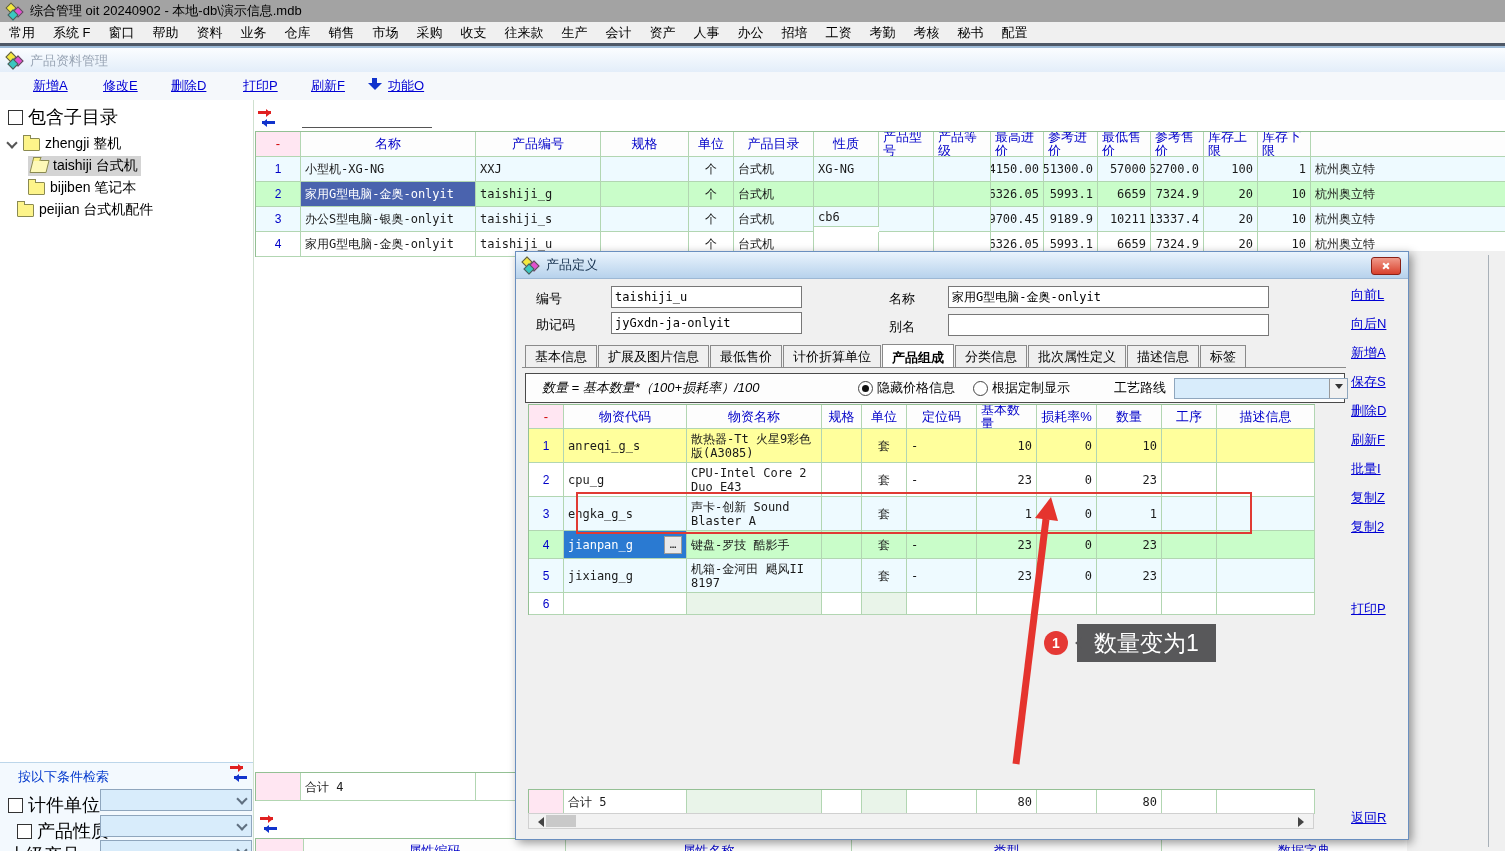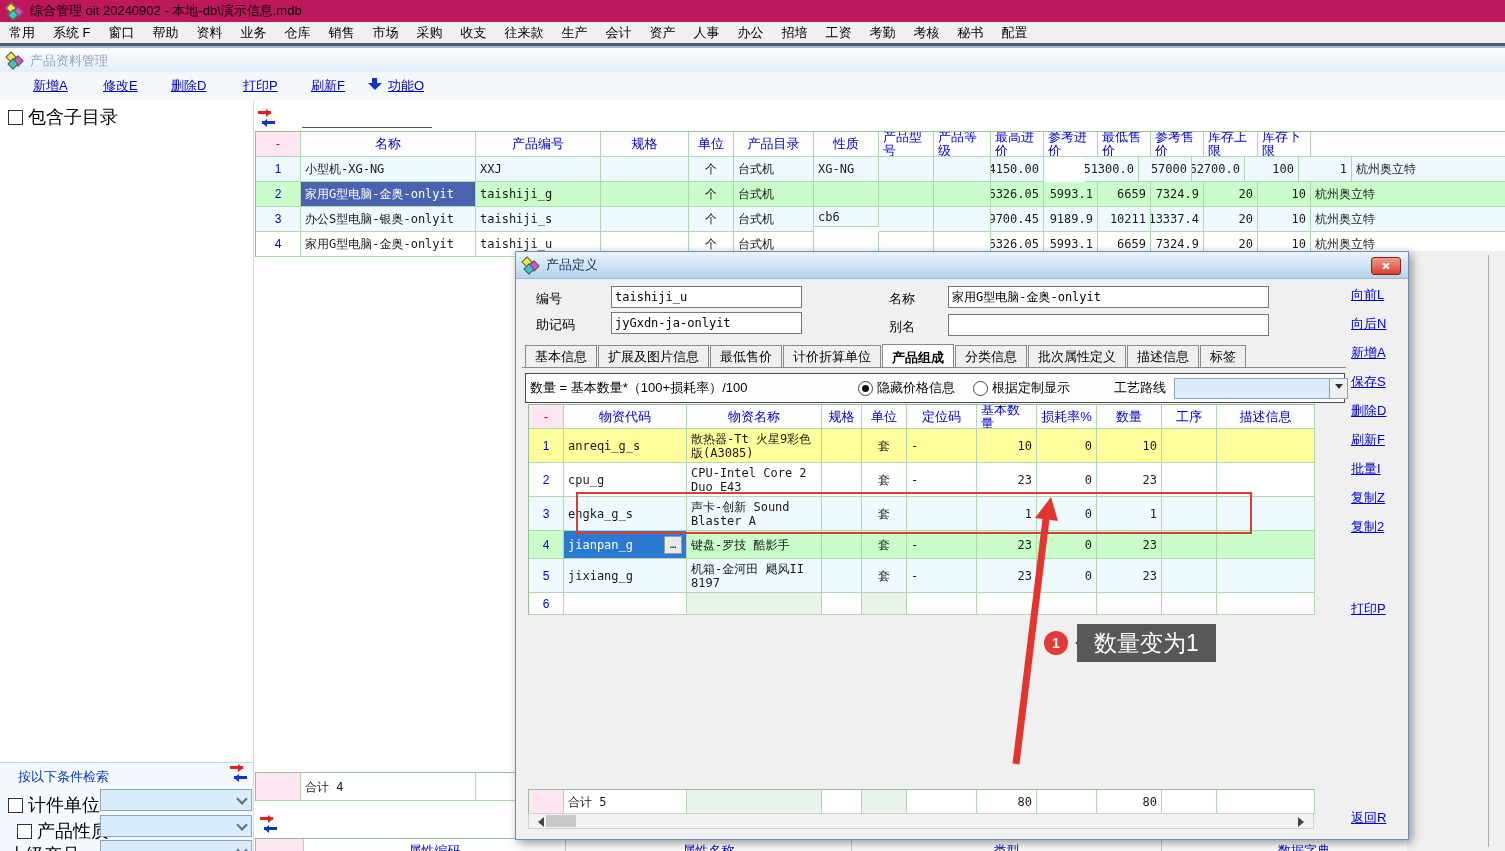--- a/index.html
+++ b/index.html
@@ -1,20 +1,20 @@
 <!DOCTYPE html>
 <html><head>
 <meta charset="utf-8">
 <style>
   html,body{margin:0;padding:0;}
   body{font-family:"Liberation Sans",sans-serif;background:#d8d8d8;}
   #root{position:relative;width:1505px;height:851px;overflow:hidden;background:#fff;}
 
   
-  .titlebar{position:absolute;left:0;top:0;width:1505px;height:22px;background:#be185d;display:flex;align-items:center;font-size:13px;color:#000;}
+  .titlebar{position:absolute;left:0;top:0;width:1505px;height:22px;background:#a3a3a3;display:flex;align-items:center;font-size:13px;color:#000;}
   .menubar{position:absolute;left:0;top:22px;width:1505px;height:21px;background:#f0f0f0;border-bottom:3px solid #4e5866;display:flex;align-items:center;font-size:13px;}
   .menubar .mi{padding:0 9px;cursor:default;}
   .child{position:absolute;left:0;top:46px;width:1505px;height:805px;background:#ffffff;border-top:2px solid #9dbbd8;}
   .child-title{height:25px;background:linear-gradient(#fbfdff,#e2edf9);border-bottom:1px solid #d6e2ef;display:flex;align-items:center;color:#98a4b4;font-size:13px;}
   .dmnd{position:relative;width:17px;height:15px;display:inline-block;margin:0 7px 0 6px;}
   .dmnd i{position:absolute;width:6px;height:6px;transform:rotate(45deg);border:1px solid #555;}
   .dmnd .d1{left:1px;top:0;background:#f4e83c;}
   .dmnd .d2{left:8px;top:4px;background:#e44fd0;}
   .dmnd .d3{left:3px;top:7px;background:#39c8c0;}
   .link{color:#0000d4;text-decoration:underline;font-size:13px;cursor:pointer;white-space:nowrap;}
@@ -173,20 +173,41 @@
   </div>
 
   <span class="sync" style="left:258px;top:111px;">
       <span class="r"></span>
       <span class="rt"></span>
       <span class="b"></span>
       <span class="bt"></span>
     </span>
   <input style="position: absolute; left: 302px; top: 110px; width: 126px; height: 15px; border-top: none; border-right: none; border-left: none; border-image: initial; border-bottom: 1px solid rgb(85, 85, 85); background: transparent; font-size: 12px; outline: none;" value="">
 
+  <div class="tree">
+    <div class="trow">
+      <span class="chev"></span>
+      <span class="folder"></span>
+      <span>zhengji 整机</span>
+    </div>
+    <div class="trow indent1">
+      <span class="selgray" style="display:flex;align-items:center;gap:5px;">
+        <span class="folder open"></span>
+        <span>taishiji 台式机</span>
+      </span>
+    </div>
+    <div class="trow indent1">
+      <span class="folder"></span>
+      <span>bijiben 笔记本</span>
+    </div>
+    <div class="trow" style="margin-left:11px;">
+      <span class="folder"></span>
+      <span>peijian 台式机配件</span>
+    </div>
+  </div>
   <div class="panel-divider"></div>
 
   <div class="grid" style="left:255px;top:131px;">
       <div class="grow">
         <div class="gcell hdr hdrpink" style="width: 45px; height: 25px;">-</div>
         <div class="gcell hdr" style="width: 175px; height: 25px;">名称</div>
         <div class="gcell hdr" style="width: 125px; height: 25px;">产品编号</div>
         <div class="gcell hdr" style="width: 88px; height: 25px;">规格</div>
         <div class="gcell hdr" style="width: 45px; height: 25px;">单位</div>
         <div class="gcell hdr" style="width: 80px; height: 25px;">产品目录</div>
@@ -225,21 +246,21 @@
         </div>
         <div class="gcell bg-azure" style="width: 55px; height: 25px;">
           <span></span>
         </div>
         <div class="gcell bg-azure" style="width: 57px; height: 25px;">
           <span></span>
         </div>
         <div class="gcell ar bg-azure" style="width: 53px; height: 25px;">
           <span>54150.00</span>
         </div>
-        <div class="gcell ar bg-azure" style="width: 54px; height: 25px; margin-left: 41px;">
+        <div class="gcell ar bg-azure" style="width: 54px; height: 25px;">
           <span>51300.0</span>
         </div>
         <div class="gcell ar bg-azure" style="width: 53px; height: 25px;">
           <span>57000</span>
         </div>
         <div class="gcell ar bg-azure" style="width: 53px; height: 25px;">
           <span>62700.0</span>
         </div>
         <div class="gcell ar bg-azure" style="width: 54px; height: 25px;">
           <span>100</span>
@@ -552,21 +573,21 @@
         <span class="tab">计价折算单位</span>
         <span class="tab active">产品组成</span>
         <span class="tab">分类信息</span>
         <span class="tab">批次属性定义</span>
         <span class="tab">描述信息</span>
         <span class="tab">标签</span>
       </div>
     <div class="tabline"></div>
 
     <div class="formula-frame">
-      <span style="margin-left:4px;">数量 = 基本数量*（100+损耗率）/100</span>
+      <span style="margin-left:16px;font-style:italic;">数量 = 基本数量*（100+损耗率）/100</span>
       <span style="position:absolute;left:332px;display:flex;align-items:center;gap:4px;">
         <span class="radio sel"></span>
         <span>隐藏价格信息</span>
       </span>
       <span style="position:absolute;left:447px;display:flex;align-items:center;gap:4px;">
         <span class="radio"></span>
         <span>根据定制显示</span>
       </span>
       <span style="position:absolute;left:588px;">工艺路线</span>
       <span class="combo">

